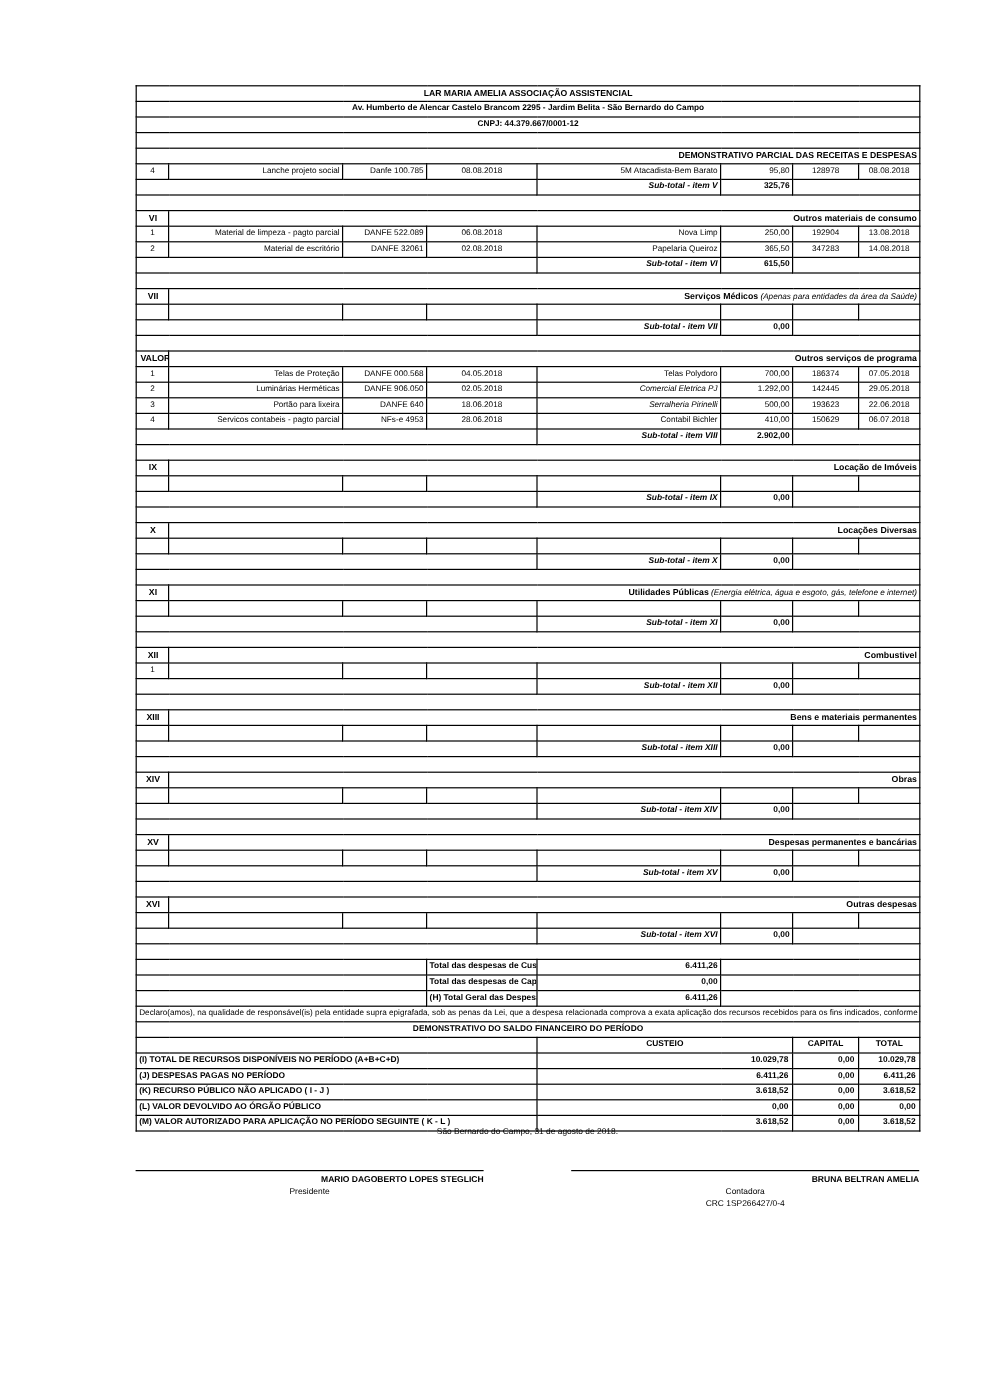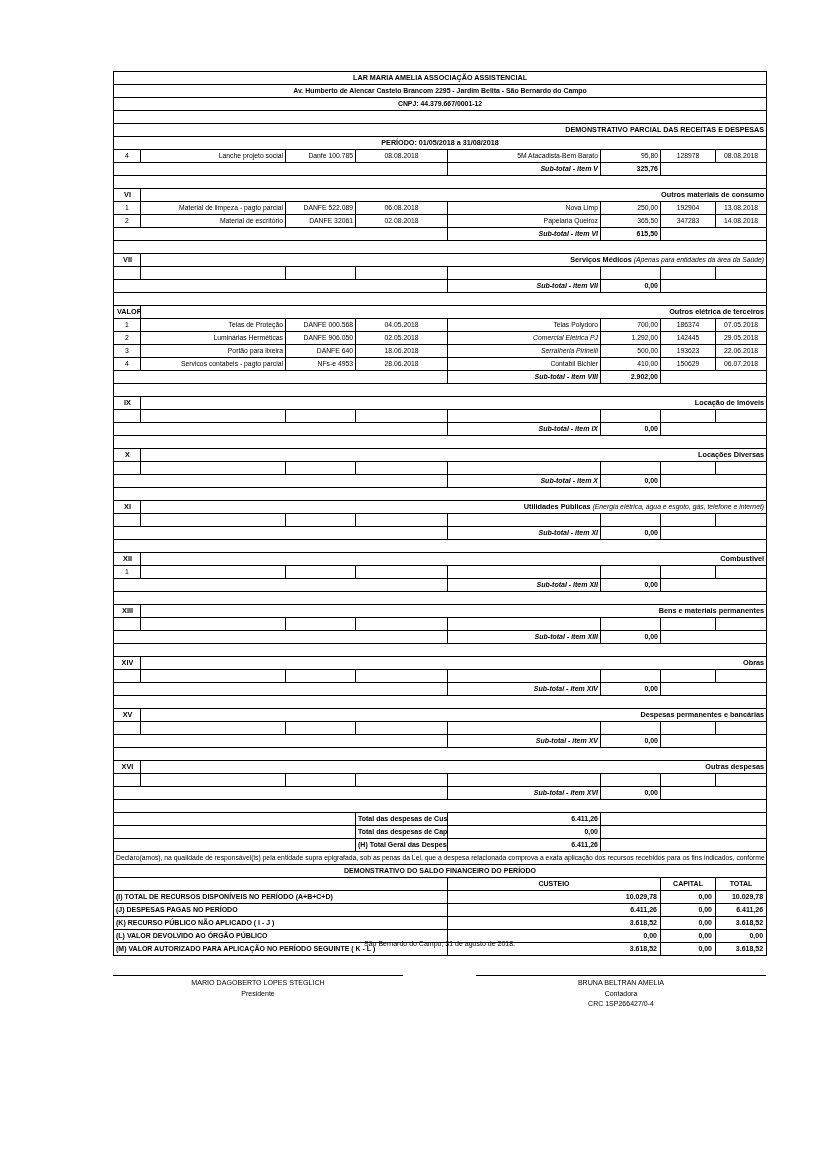--- a/index.html
+++ b/index.html
@@ -184,21 +184,21 @@
     width: 290px;
     text-align: center;
     font-size: 7px;
     line-height: 1.5;
   }
   .sig .line {
     border-top: 1px solid #000;
     margin-bottom: 2px;
     height: 0;
   }
-  .sig .nm { font-weight: normal; font-size: 7.1px; }
+  .sig .nm { font-weight: bold; font-size: 7.1px; text-align: right; }
   .sig .ro { font-weight: normal; }
 </style>
 </head>
 <body>
 
 <div id="page">
   <div id="sheet">
     <table class="doc">
       <colgroup>
         <col style="width:27px">
@@ -219,23 +219,20 @@
           </tr>
           <tr class="hdr-row">
             <td colspan="8">CNPJ: 44.379.667/0001-12</td>
           </tr>
           <tr class="hdr-row hdr-gap">
             <td colspan="8"></td>
           </tr>
           <tr class="band">
             <td colspan="8">DEMONSTRATIVO PARCIAL DAS RECEITAS E DESPESAS</td>
           </tr>
-          <tr class="band2">
-            <td colspan="8">PERÍODO:  01/05/2018 a 31/08/2018</td>
-          </tr>
           <tr class="item">
             <td class="c">4</td>
             <td class="l">Lanche projeto social</td>
             <td class="l">Danfe 100.785</td>
             <td class="c">08.08.2018</td>
             <td class="l">5M Atacadista-Bem Barato</td>
             <td class="r">95,80</td>
             <td class="c">128978</td>
             <td class="c">08.08.2018</td>
           </tr>
@@ -299,21 +296,21 @@
             <td class="nb" colspan="4"></td>
             <td class="r bi">Sub-total - item VII</td>
             <td class="r b">0,00</td>
             <td class="nb" colspan="2"></td>
           </tr>
           <tr class="spacer">
             <td colspan="8"></td>
           </tr>
           <tr class="sect">
             <td class="c rn b">VALOR</td>
-            <td class="l" colspan="7"><span class="b">Outros elétrica de terceiros</span></td>
+            <td class="l" colspan="7"><span class="b">Outros serviços de programa</span></td>
           </tr>
           <tr class="item">
             <td class="c">1</td>
             <td class="l">Telas de Proteção</td>
             <td class="l">DANFE  000.568</td>
             <td class="c">04.05.2018</td>
             <td class="l">Telas Polydoro</td>
             <td class="r">700,00</td>
             <td class="c">186374</td>
             <td class="c">07.05.2018</td>

